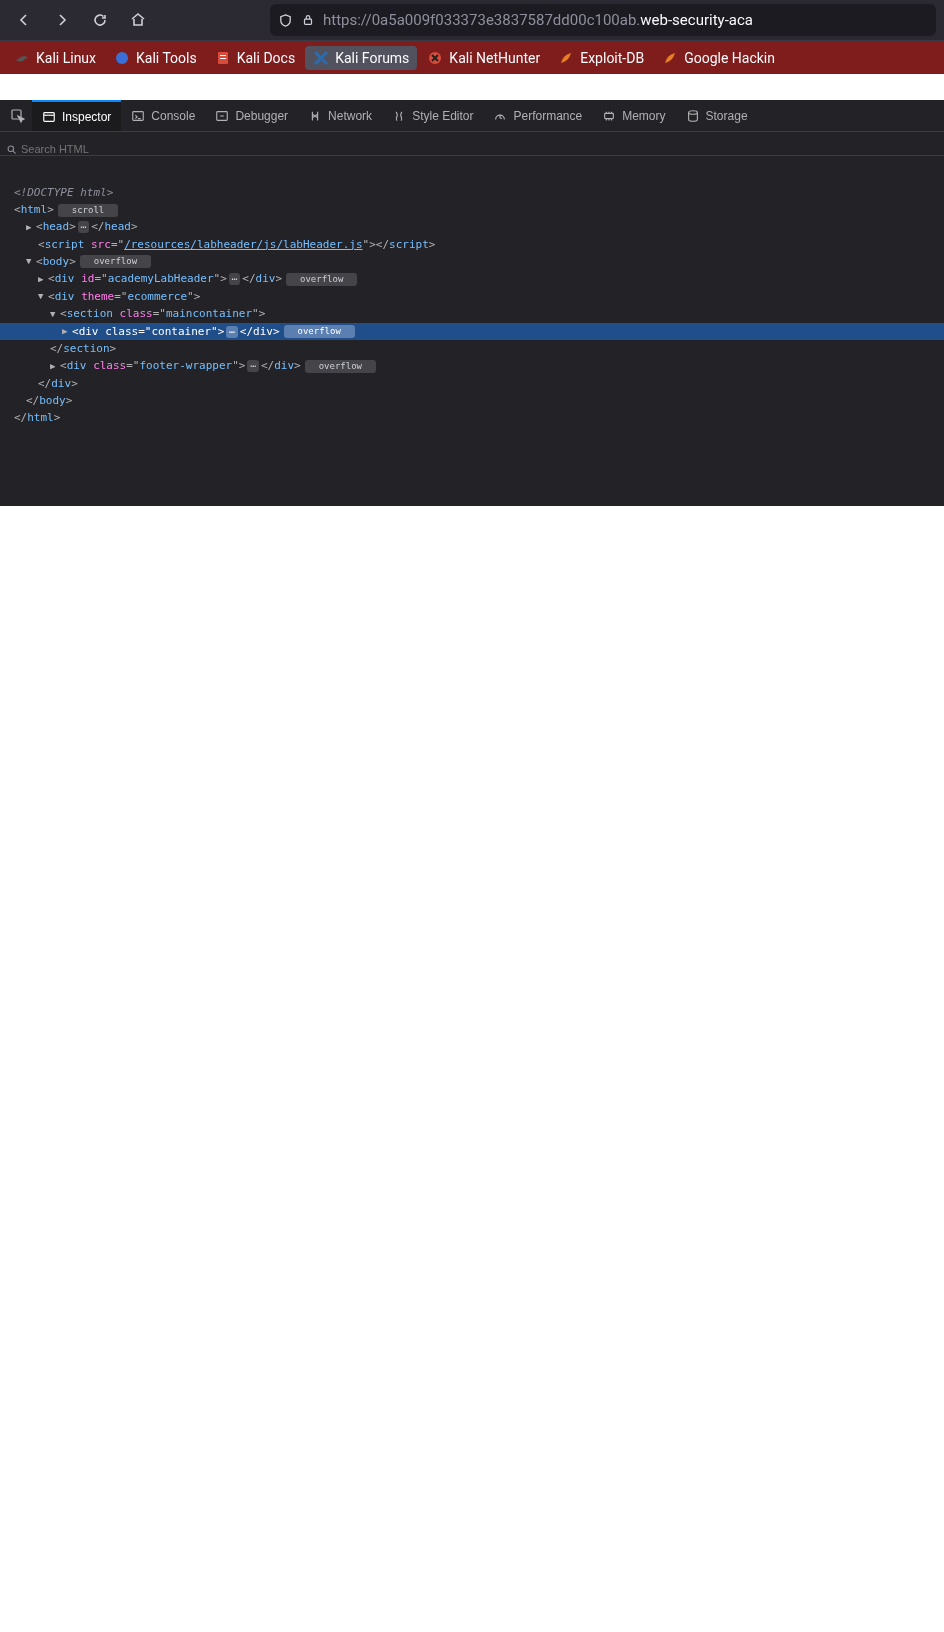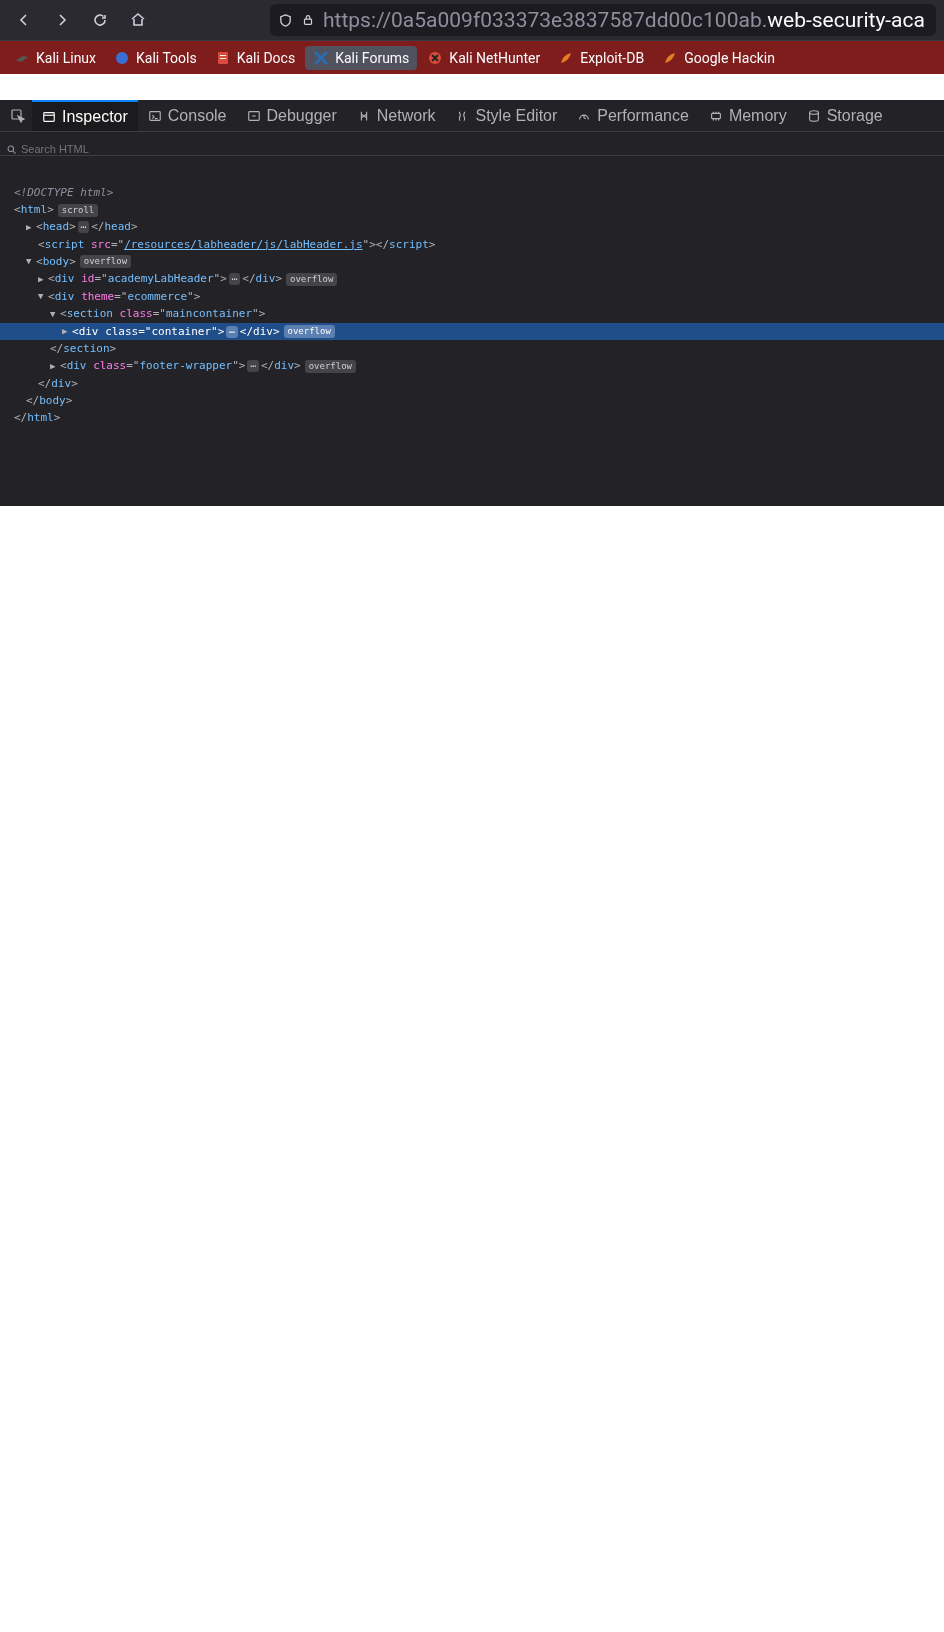--- a/index.html
+++ b/index.html
@@ -3,59 +3,59 @@
 <meta charset="utf-8">
 <style>
   * { margin: 0; padding: 0; box-sizing: border-box; }
   body { font-family: -apple-system, BlinkMacSystemFont, "Segoe UI", Roboto, sans-serif; background: #ffffff; width: 944px; }
   
   
   .nav-bar { background: #2b2a33; height: 40px; display: flex; align-items: center; padding: 0 8px; gap: 6px; }
   .nav-btn { width: 32px; height: 32px; display: flex; align-items: center; justify-content: center; color: #cfcfd8; cursor: pointer; border-radius: 4px; }
   .url-bar { flex: 1; background: #1c1b22; border-radius: 6px; height: 32px; display: flex; align-items: center; padding: 0 8px; gap: 8px; margin-left: 110px; }
   .url-icon { color: #cfcfd8; display:flex; align-items:center; }
-  .url-text { color: #8f8f9d; font-size: 21px; white-space: nowrap; overflow: hidden; text-align: center; }
+  .url-text { color: #8f8f9d; font-size: 15px; white-space: nowrap; overflow: hidden; text-align: center; }
   .url-highlight { color: #fbfbfe; }
 
   
   .bookmarks-bar { background: #7f1d1d; height: 34px; display: flex; align-items: center; padding: 0 6px; gap: 2px; border-top: 1px solid #3a3944; }
   .bookmark { display: flex; align-items: center; gap: 6px; padding: 4px 8px; color: #fbfbfe; font-size: 14px; cursor: pointer; border-radius: 4px; white-space: nowrap; }
   .bookmark.active { background: #52525e; }
   .bm-icon { width: 16px; height: 16px; display:inline-flex; align-items:center; justify-content:center; }
 
   
   .white-gap { height: 26px; background: #ffffff; }
 
   
   .devtools { background: #232327; color: #b1b1b3; font-family: Menlo, Consolas, monospace; }
   
   
   .dt-tabs { display: flex; align-items: center; height: 32px; border-bottom: 1px solid #3c3c42; padding-left: 4px; }
-  .dt-tab { display: flex; align-items: center; gap: 6px; padding: 0 10px; height: 100%; font-size: 16px; color: #b1b1b3; cursor: pointer; font-family: -apple-system, sans-serif; }
+  .dt-tab { display: flex; align-items: center; gap: 6px; padding: 0 10px; height: 100%; font-size: 12px; color: #b1b1b3; cursor: pointer; font-family: -apple-system, sans-serif; }
   .dt-tab.active { color: #ffffff; border-top: 2px solid #0a84ff; background: #1b1b1d; }
   .dt-tab-icon { display:inline-flex; align-items:center; }
   .dt-picker { width: 28px; display:flex; align-items:center; justify-content:center; height:100%; cursor:pointer; }
 
   
   .dt-search { height: 24px; display: flex; align-items: flex-end; padding: 0 6px; border-bottom: 1px solid #3c3c42; gap:4px; }
   .dt-search input { background: transparent; border: none; color: #8f8f9d; font-size: 11px; outline: none; flex:1; font-family: -apple-system, sans-serif; }
   .dt-search-icon { color:#8f8f9d; display:flex; }
 
   
   .dom-tree { padding: 4px 0 80px 0; font-size: 11px; line-height: 17px; margin-top: 24px; }
   .dom-line { padding: 0 0 0 14px; white-space: nowrap; cursor: default; }
   .dom-line.selected { background: #204e8a; color: #ffffff; }
   .twisty { display:inline-block; width:10px; color:#b1b1b3; font-size:9px; vertical-align:middle; }
   .tag { color: #75bfff; }
   .attr-name { color: #ff7de9; }
   .attr-value { color: #75bfff; }
   .attr-value.link { text-decoration: underline; }
   .punct { color: #b1b1b3; }
   .doctype { color: #8f8f9d; font-style: italic; }
-  .badge { display:inline-block; background:#444449; color:#cfcfd8; font-size:9px; padding:0 4px; border-radius:3px; margin-left:4px; line-height:13px; vertical-align:middle; }
+  .badge { display:inline-block; background:#444449; color:#cfcfd8; font-size:9px; padding:0 14px; border-radius:3px; margin-left:4px; line-height:13px; vertical-align:middle; }
   .ellip { display:inline-block; background:#444449; color:#cfcfd8; font-size:9px; padding:0 3px; border-radius:3px; margin:0 2px; line-height:12px; vertical-align:middle; }
   .selected .tag, .selected .attr-name, .selected .attr-value, .selected .punct { color:#ffffff; }
   .selected .badge { background:#5a7fb0; color:#fff; }
   .selected .ellip { background:#5a7fb0; color:#fff; }
 
   .indent-1 { padding-left: 14px; }
   .indent-2 { padding-left: 26px; }
   .indent-3 { padding-left: 38px; }
   .indent-4 { padding-left: 50px; }
   .indent-5 { padding-left: 62px; }

